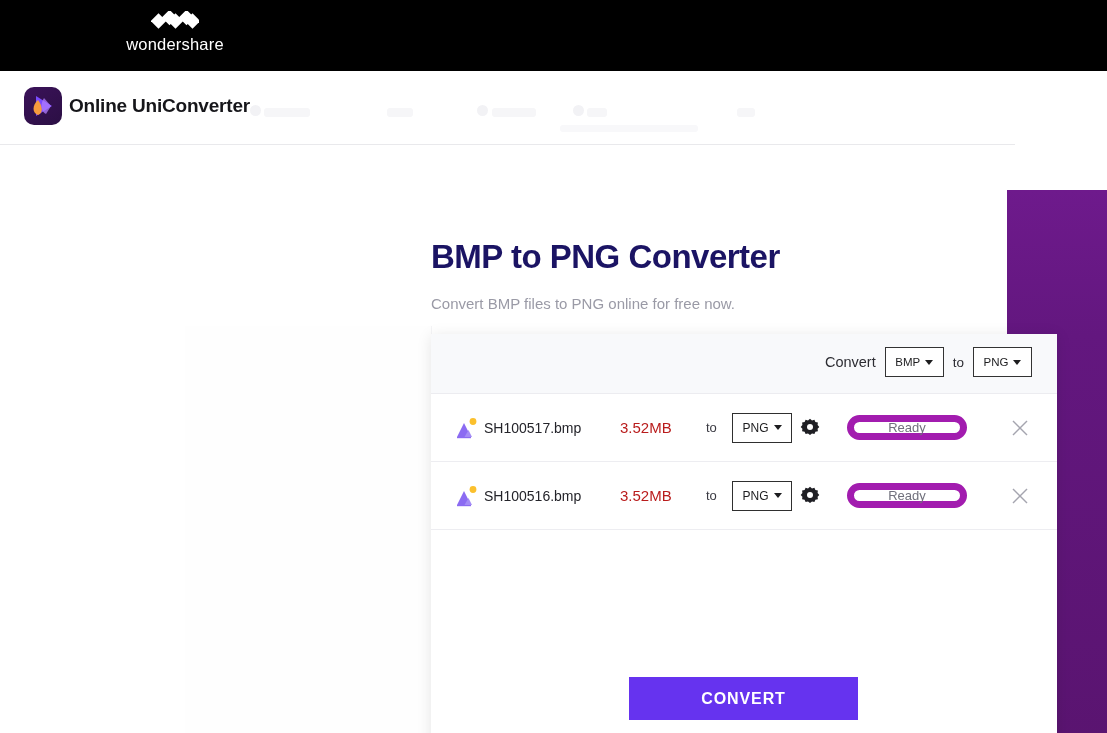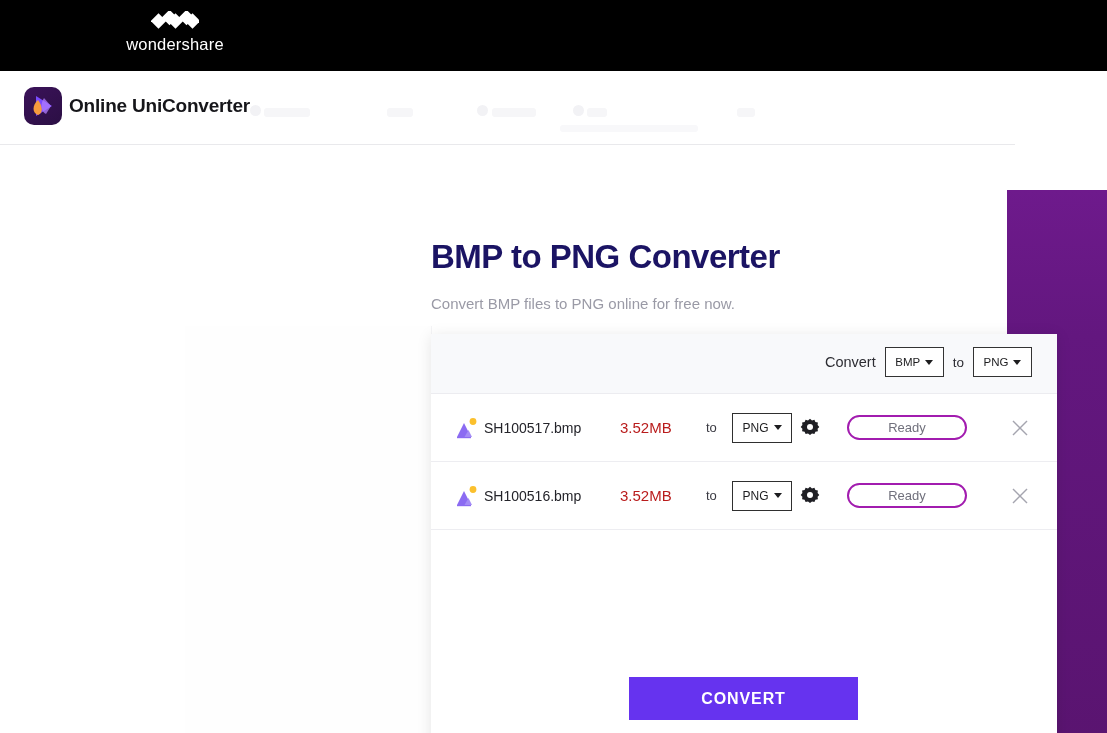--- a/index.html
+++ b/index.html
@@ -261,21 +261,21 @@
   .row-gear {
     position: absolute;
     left: 369px;
     width: 20px; height: 20px;
     cursor: pointer;
   }
   .status-pill {
     position: absolute;
     left: 416px;
     width: 120px; height: 25px;
-    border: 2px solid #a21caf;
+    border: 7px solid #a21caf;
     border-radius: 13px;
     display: flex;
     align-items: center;
     justify-content: center;
     font-size: 13px;
     color: #70707c;
     background: #ffffff;
   }
   .row-close {
     position: absolute;

